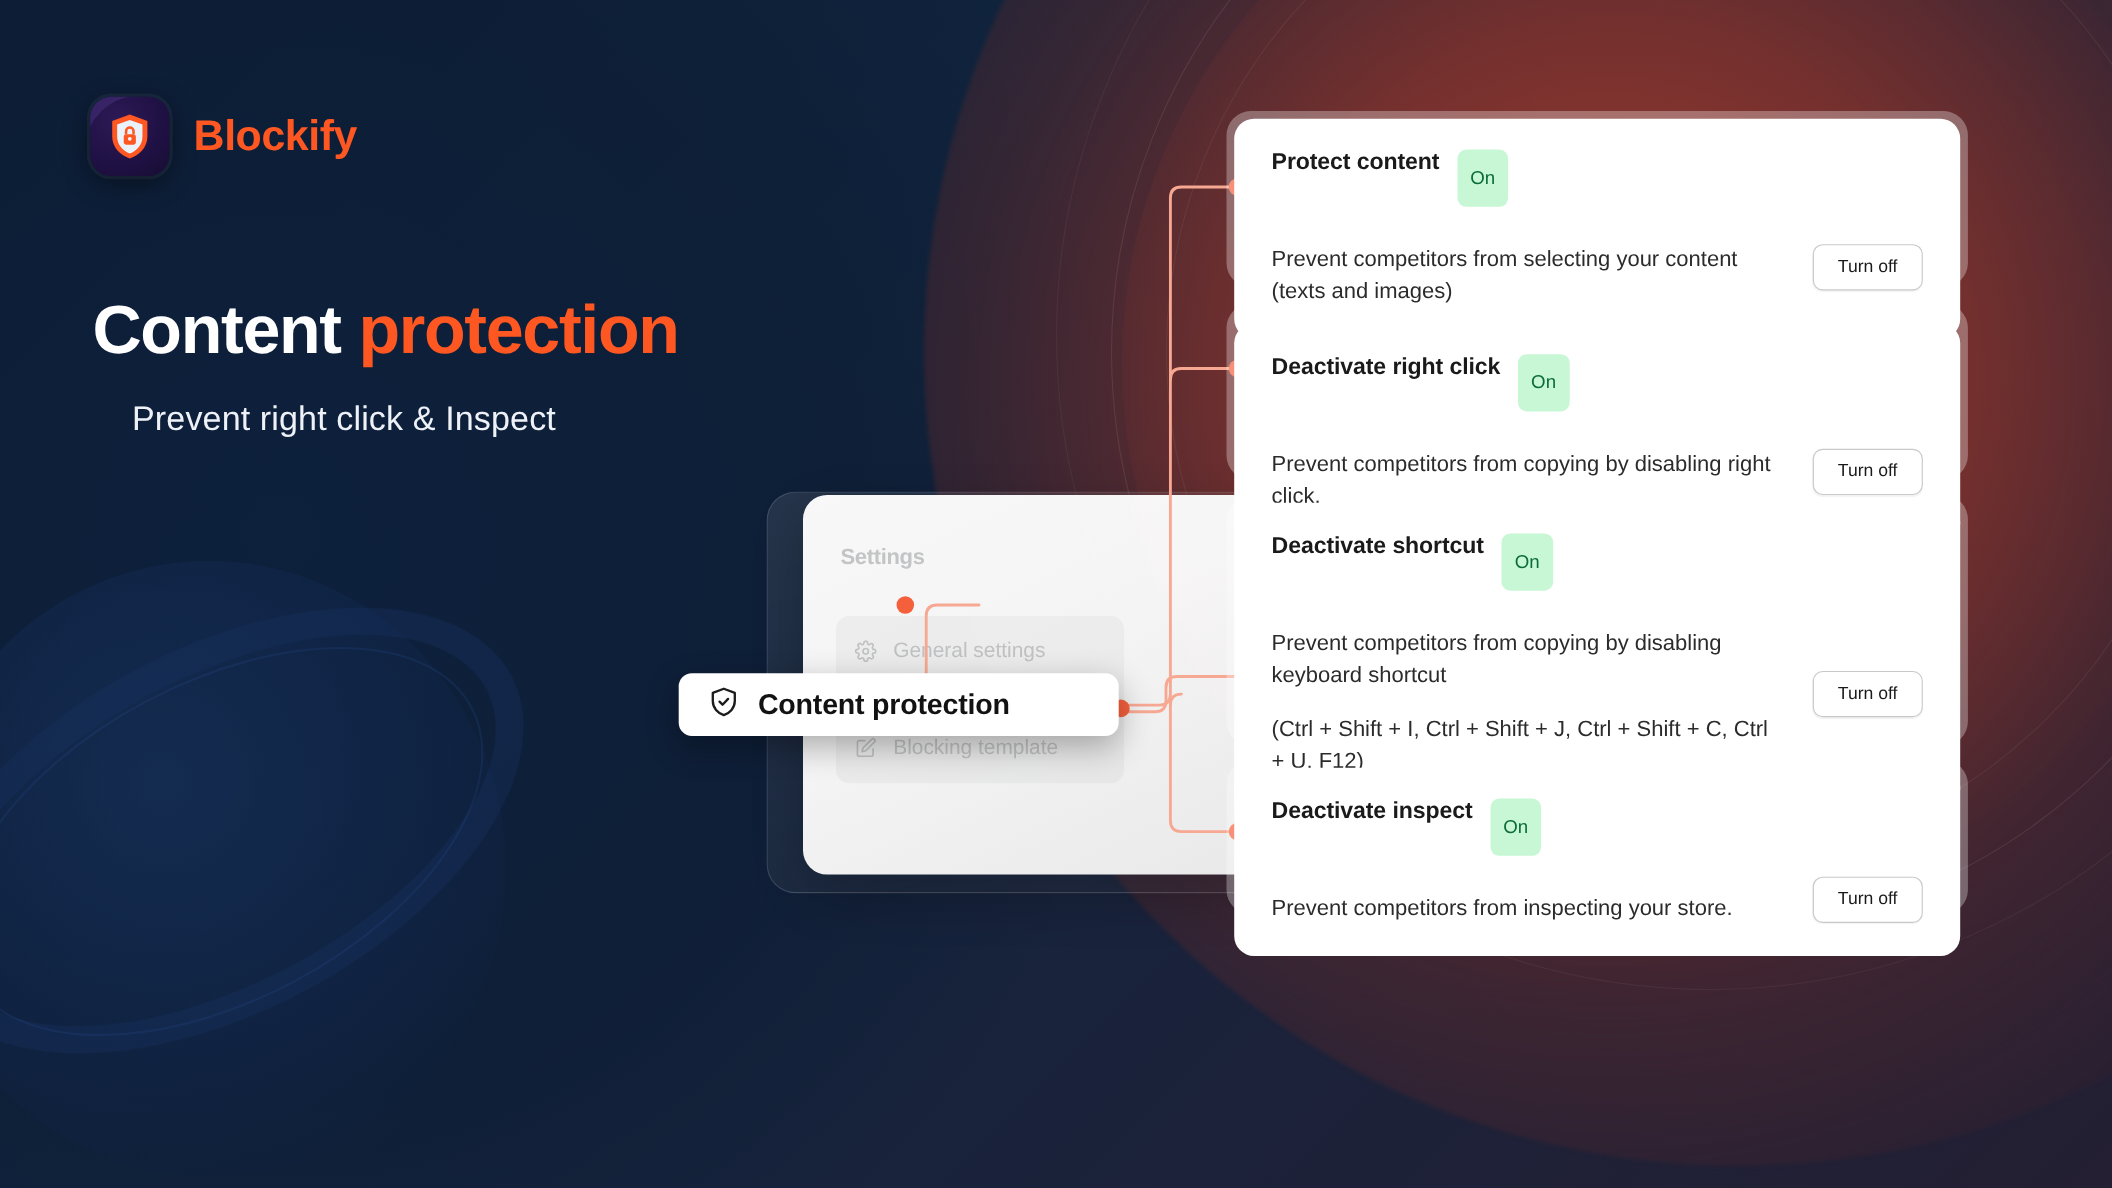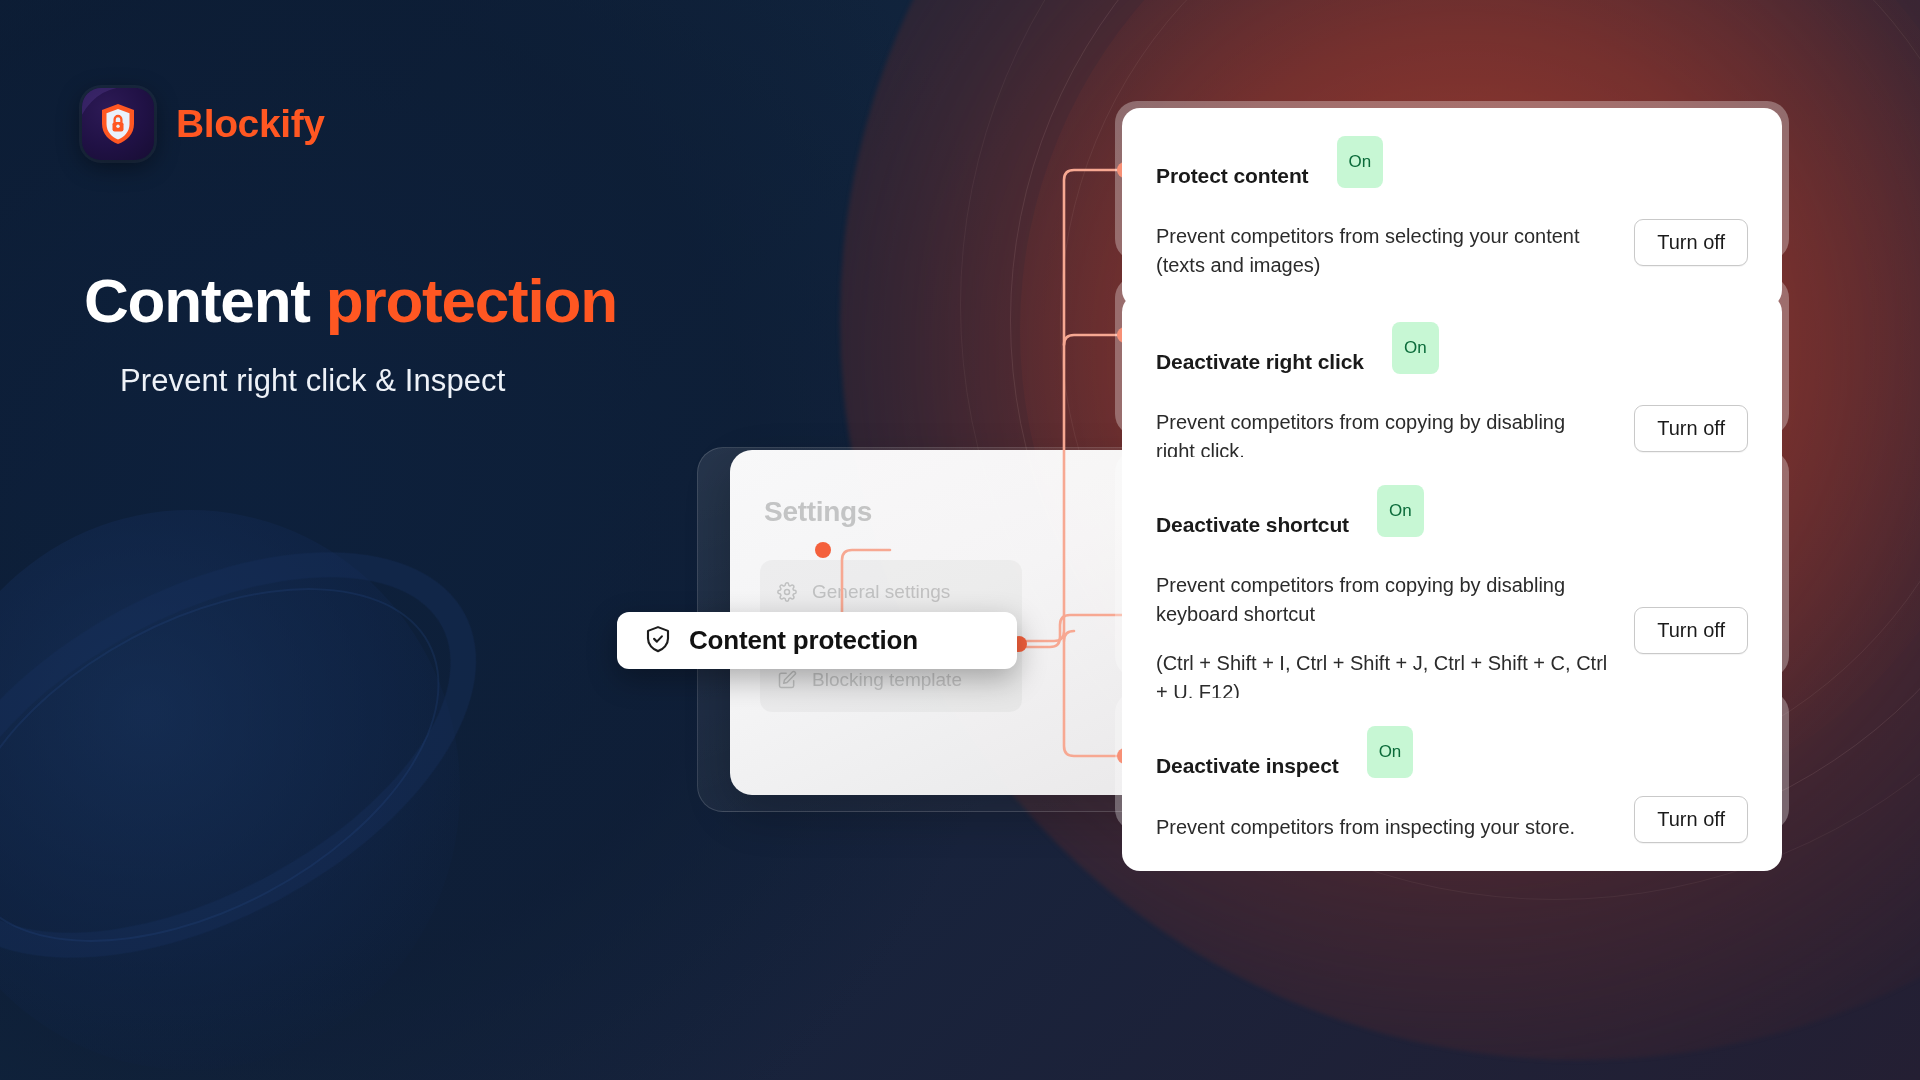--- a/index.html
+++ b/index.html
@@ -142,21 +142,21 @@
     position: absolute; left: 730px; top: 450px;
     width: 470px; height: 345px;
     border-radius: 22px;
     background: linear-gradient(155deg, #ffffff 0%, #fbfbfb 45%, #efefef 100%);
     opacity: 0.97;
     overflow: hidden;
     box-shadow: 0 18px 50px rgba(0,0,0,0.25);
   }
   .panel-title {
     position: absolute; left: 34px; top: 46px;
-    font-size: 28px; font-weight: 700; color: #c9c9c9;
+    font-size: 20px; font-weight: 700; color: #c9c9c9;
     letter-spacing: -0.3px;
   }
   .panel-list {
     position: absolute; left: 30px; top: 110px;
     width: 262px; border-radius: 12px;
     background: rgba(0,0,0,0.035);
     padding: 10px 0;
   }
   .panel-item {
     display: flex; align-items: center; gap: 14px;
@@ -192,39 +192,39 @@
     z-index: 25;
   }
   .card {
     position: absolute;
     background: #ffffff;
     border-radius: 18px;
     z-index: 26;
     padding: 28px 34px;
   }
   .card-head {
-    display: flex; align-items: flex-end; gap: 28px;
+    display: flex; align-items: flex-start; gap: 16px;
     margin-bottom: 18px;
   }
   .card-title {
     font-size: 21px; font-weight: 700; color: #1a1a1a; letter-spacing: -0.1px;
   }
   .badge {
     font-size: 17px; font-weight: 400; color: #0b6b3a;
     background: #c7f7d4; border-radius: 8px;
     padding: 16px 12px; line-height: 1.15;
   }
   .card-body {
     display: flex; align-items: center; justify-content: space-between; gap: 26px;
   }
   .card-desc { font-size: 20px; color: #2b2b2b; line-height: 1.45; margin-top: 16px; }
   .card-desc p + p { margin-top: 20px; }
   .turn-off {
     flex: 0 0 auto;
-    font-size: 20px; color: #1a1a1a;
+    font-size: 16px; color: #1a1a1a;
     background: #ffffff;
     border: 1px solid #c9c9c9;
     border-radius: 9px;
     padding: 11px 22px;
     box-shadow: 0 1px 1px rgba(0,0,0,0.05);
     white-space: nowrap;
     cursor: pointer;
   }
 
   

